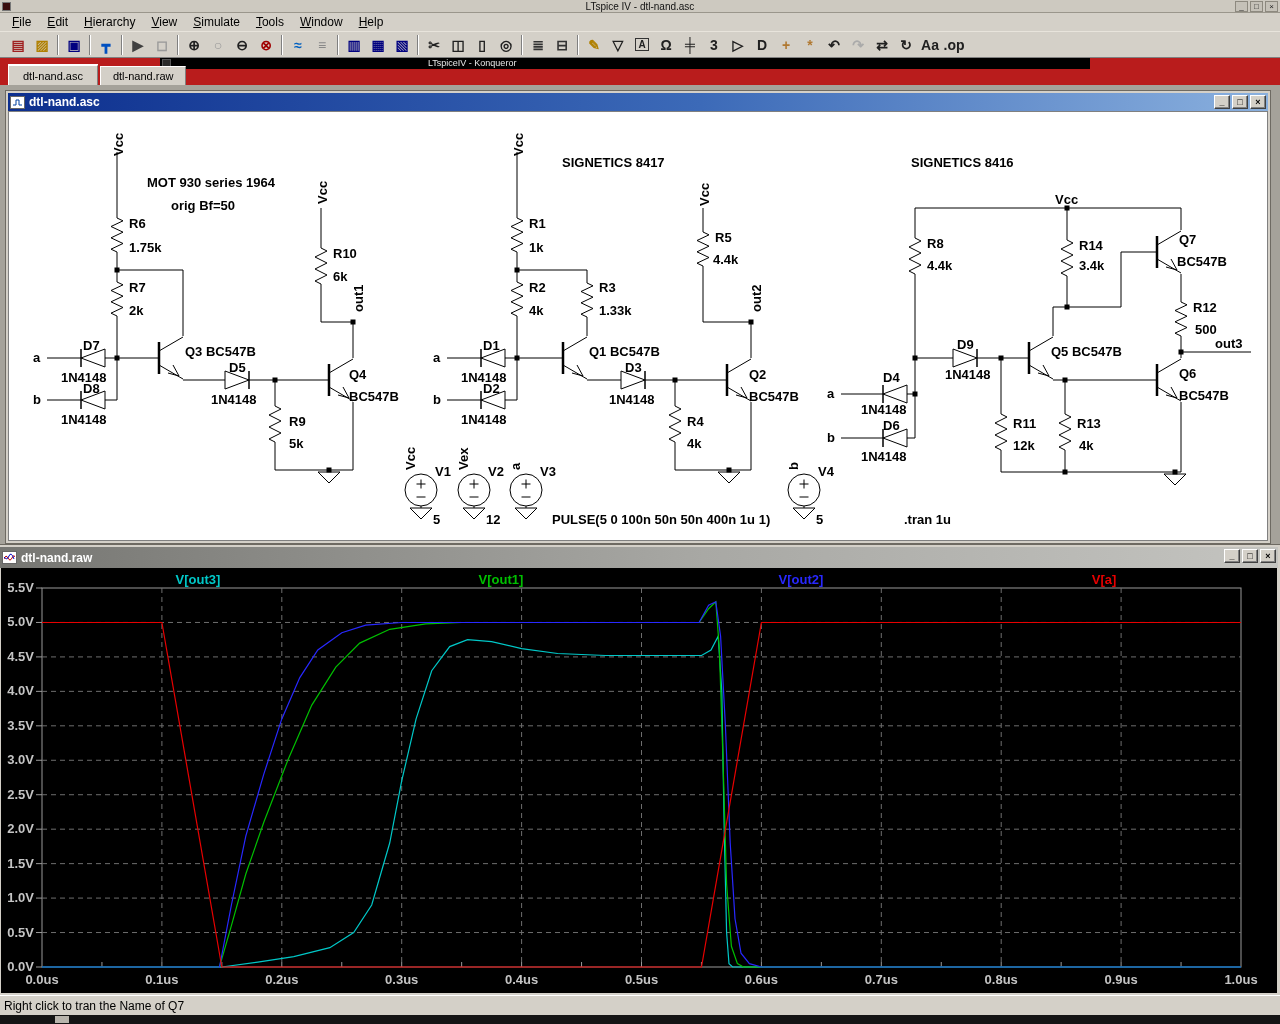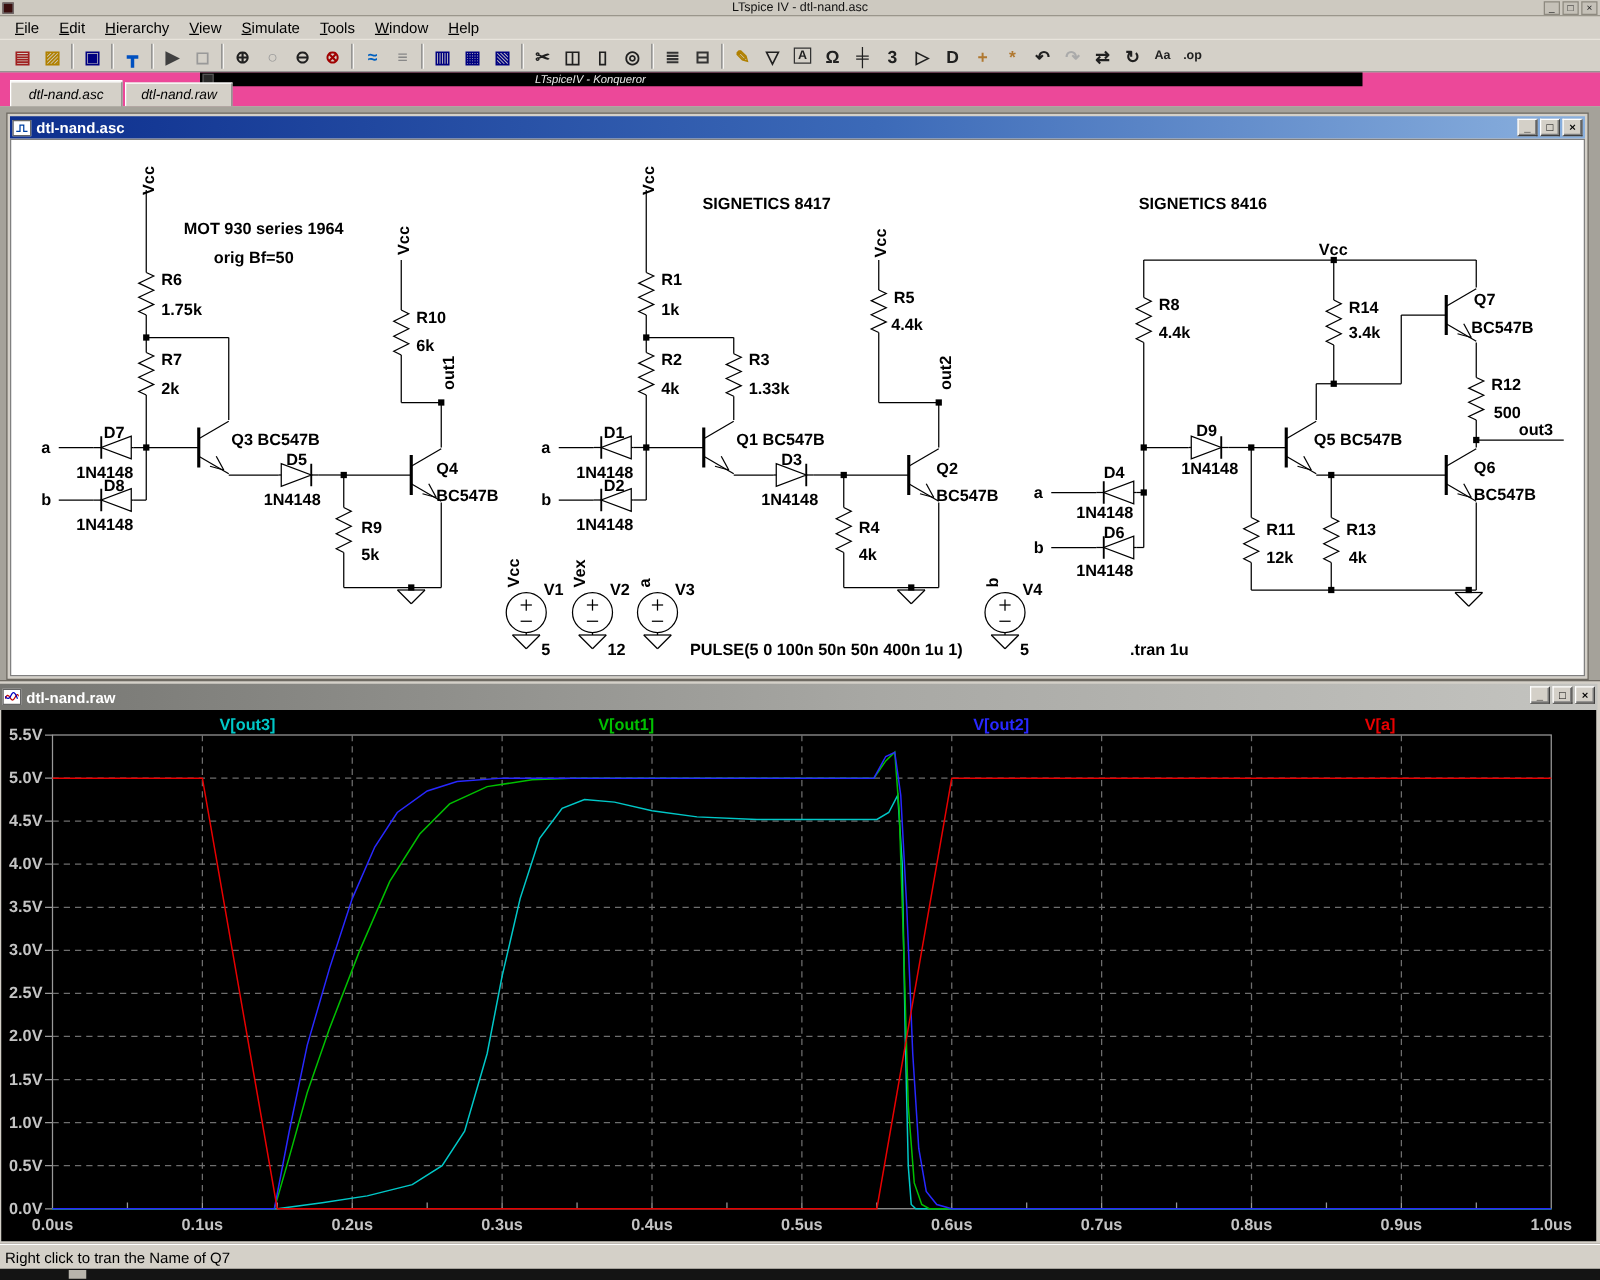--- a/index.html
+++ b/index.html
@@ -18,26 +18,26 @@
 
   .menubar { height:19px; background:#d4d0c8; display:flex; align-items:center;
     font-size:12px; padding-left:4px; border-bottom:1px solid #e8e4dc; }
   .menubar .mitem { padding:2px 8px; color:#000; }
   .menubar .mitem u { text-underline-offset:1px; }
 
   .toolbar { height:26px; background:#d4d0c8; display:flex; align-items:center;
     padding-left:6px; border-bottom:1px solid #808080; }
   .tbicon { width:24px; height:22px; display:inline-flex; align-items:center; justify-content:center;
     font-size:14px; font-weight:bold; }
-  .tbicon.small { font-size:10px; }
+  .tbicon.small { font-size:14px; }
   .tbicon.boxed span { border:1px solid #333; padding:0 2px; font-size:10px; }
   .tbsep { width:2px; height:20px; border-left:1px solid #808080; border-right:1px solid #fff; margin:0 3px; }
 
   
-  .tabstrip { height:27px; position:relative; background:#ec4899;font-style:italic; }
+  .tabstrip { height:27px; position:relative; background:#b91c1c; }
   .konq { position:absolute; left:160px; top:0; width:930px; height:11px; background:#000;
     color:#e8e8e8; font-size:9px; line-height:11px; padding-left:268px; }
   .konq .sq { position:absolute; left:2px; top:1px; width:9px; height:9px; background:#2a2a2a; border:1px solid #555; }
   .tabs { position:absolute; left:8px; bottom:0; display:flex; align-items:flex-end; }
   .tab { font-size:11px; padding:3px 12px 3px 12px; background:#d4d0c8;
     border:1px solid #808080; border-bottom:none; border-top-color:#fff; border-left-color:#fff;
     margin-right:2px; color:#000; }
   .tab.active { padding:4px 14px; position:relative; top:1px; background:#d4d0c8;
     box-shadow:0 -1px 0 #fff; }
 

